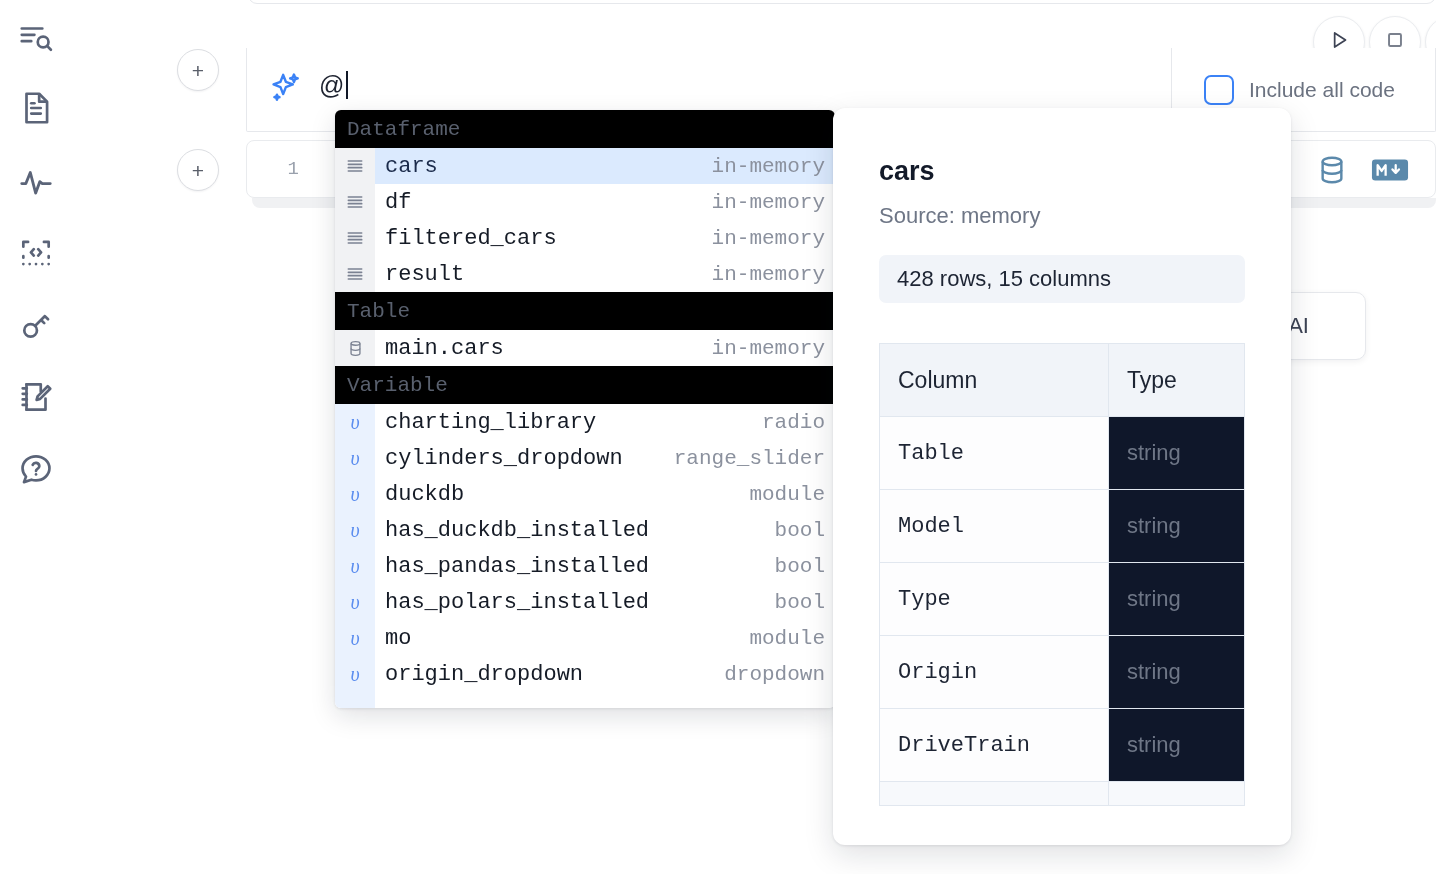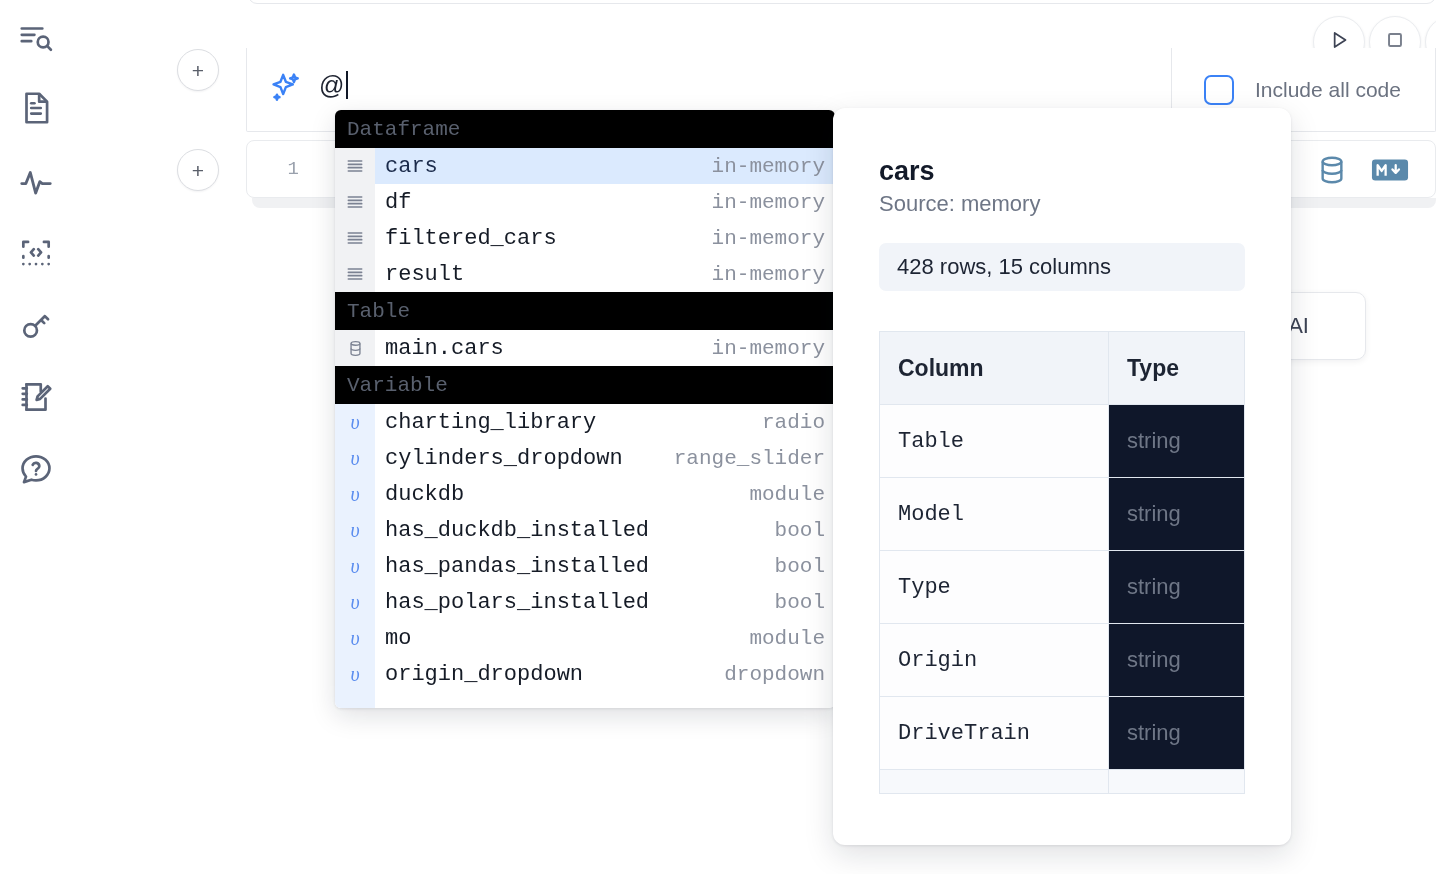--- a/index.html
+++ b/index.html
@@ -58,21 +58,21 @@
     vertical-align: -5px; margin-left: 1px;
   }
   .prompt-right {
     position: absolute; left: 925px; top: 0; width: 265px; height: 84px;
     display: flex; align-items: center; padding-left: 32px;
   }
   .cbx {
     width: 30px; height: 30px; border: 2.5px solid #3b82f6; border-radius: 7px;
     background: #fff; flex: none; cursor: pointer;
   }
-  .cbx-label { margin-left: 21px; font-size: 21px; color: #6b7280; white-space: nowrap; }
+  .cbx-label { margin-left: 15px; font-size: 21px; color: #6b7280; white-space: nowrap; }
 
   
   .round-icon {
     position: absolute; width: 52px; height: 52px; border-radius: 50%;
     background: #fff; border: 1px solid #ebedf0;
     display: flex; align-items: center; justify-content: center;
     box-shadow: 0 1px 3px rgba(16,24,40,.07); cursor: pointer; color: #3d4354;
   }
   #btn-run  { left: 1313px; top: 16px; }
   #btn-stop { left: 1369px; top: 16px; }
@@ -146,34 +146,34 @@
     margin-left: 18px;
   }
 
   
   .dp {
     position: absolute; left: 833px; top: 108px; width: 458px; height: 737px;
     background: #fff; border-radius: 12px; overflow: hidden;
     box-shadow: 0 10px 30px rgba(16,24,40,.13), 0 1px 3px rgba(16,24,40,.10);
   }
   .dp-title { margin: 48px 0 0 46px; font-size: 27px; font-weight: bold; color: #131a29; }
-  .dp-source { margin: 4px 0 0 46px; font-size: 22px; color: #6e7686; }
+  .dp-source { margin: 16px 0 0 46px; font-size: 22px; color: #6e7686; }
   .dp-pill {
     margin: 26px 0 0 46px; width: 366px; height: 48px; background: #f1f4f9;
     border-radius: 7px; display: flex; align-items: center; padding-left: 18px;
     font-size: 22px; color: #1d2433;
   }
   .dp-table {
     margin: 40px 0 0 46px; width: 366px; border: 1px solid #e1e7ef;
     border-collapse: collapse; table-layout: fixed;
   }
   .dp-table th, .dp-table td {
     border: 1px solid #e1e7ef; height: 73px; padding: 0 18px; text-align: left;
   }
-  .dp-table th { background: #f1f4f9; font-weight: bold; font-size: 23px; color: #1d2433; }
+  .dp-table th { background: #f1f4f9; font-weight: normal; font-size: 23px; color: #1d2433; }
   .dp-table td.colname {
     font-family: "Liberation Mono", monospace; font-size: 22px; color: #1d2433; background: #fdfdfe;
   }
   .dp-table td.coltype { font-size: 22px; color: #6e7686; background: #0f172a; }
   .dp-table tr.partial td { height: 24px; background: #f7f9fc; }
 </style>
 </head>
 <body>
 
 <div id="root">

